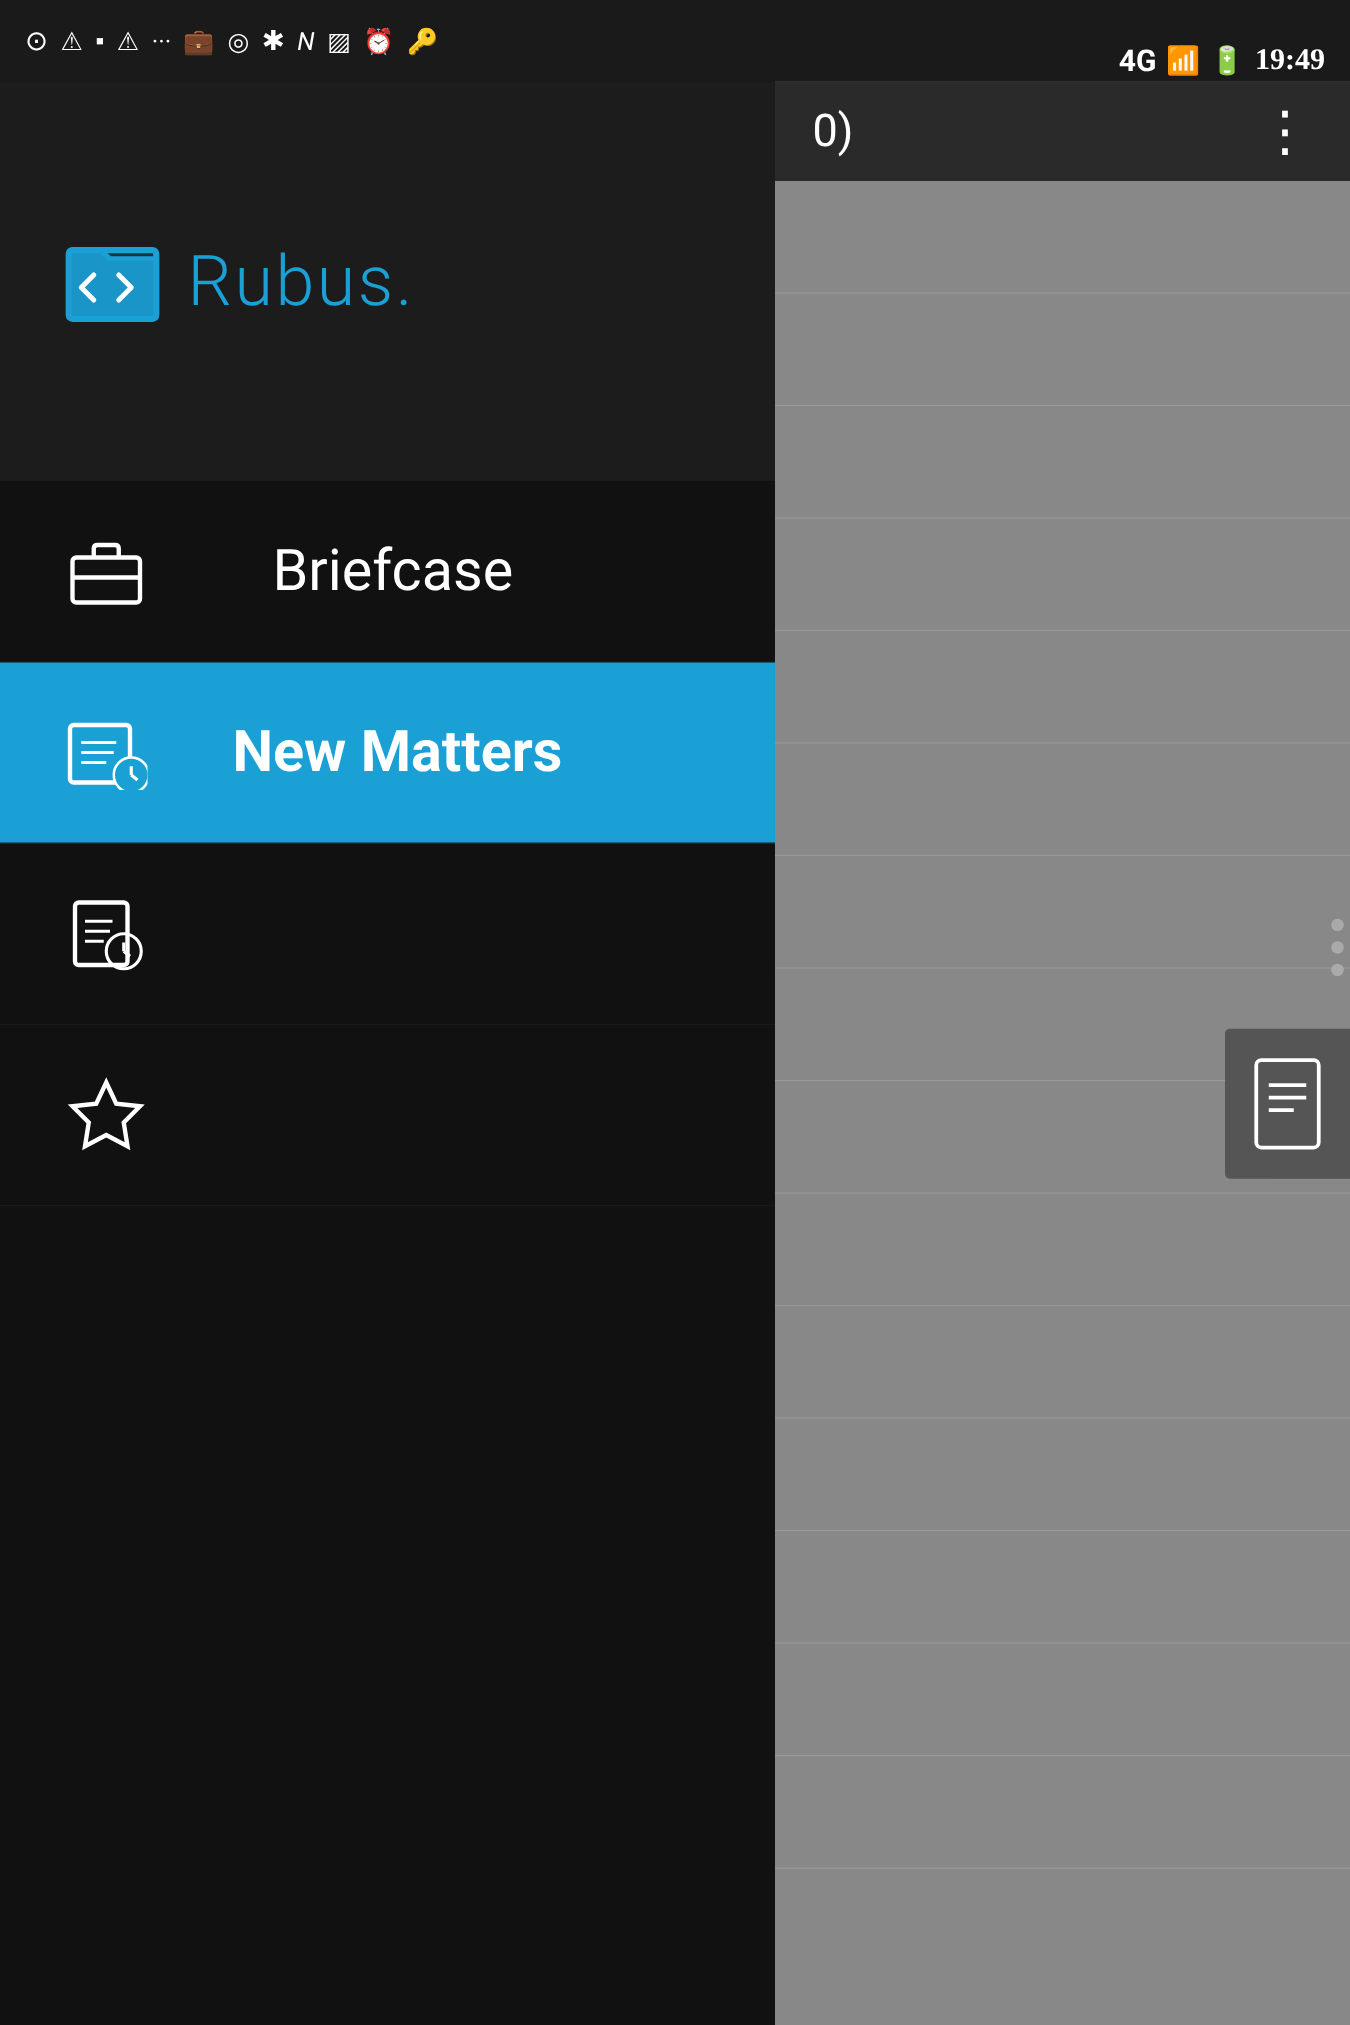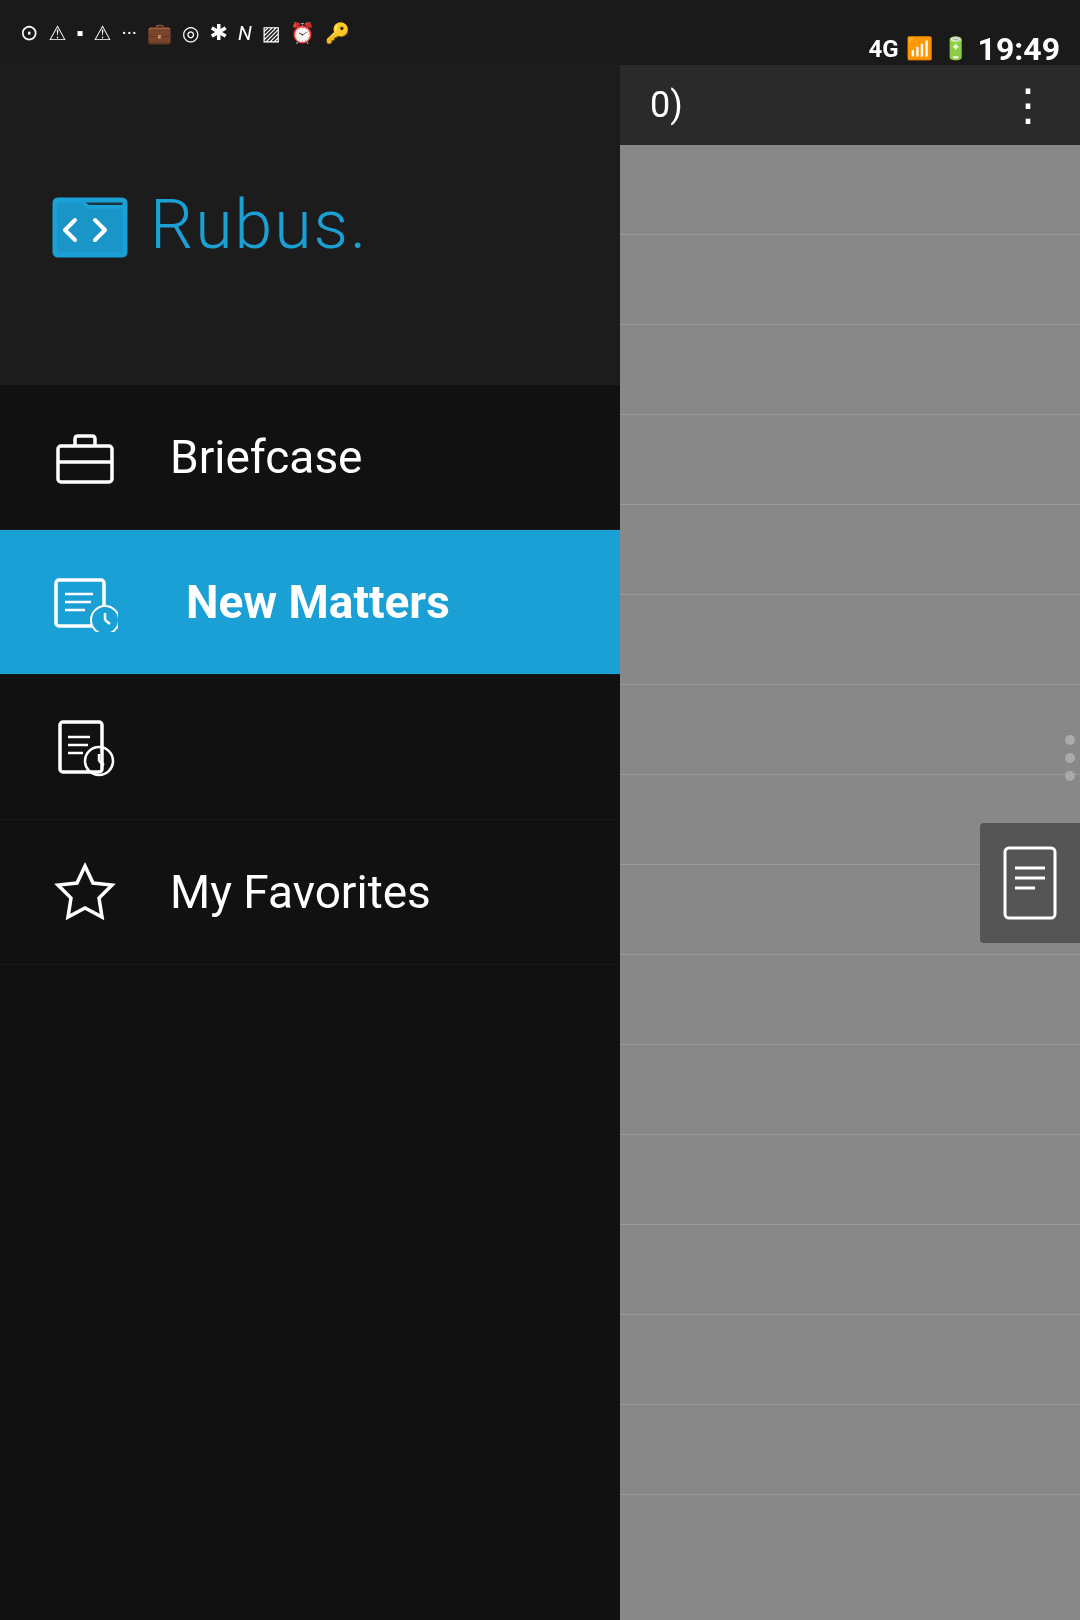--- a/index.html
+++ b/index.html
@@ -136,21 +136,21 @@
       align-items: center;
       gap: 20px;
     }
     .logo-icon {
       width: 80px;
       height: 80px;
       position: relative;
     }
     .logo-text {
       color: #1ba0d6;
-      font-size: 68px;
+      font-size: 56px;
       font-weight: 300;
       letter-spacing: 2px;
     }
 
     
     .nav-list {
       flex: 1;
       display: flex;
       flex-direction: column;
     }
@@ -161,20 +161,21 @@
       height: 145px;
       cursor: pointer;
       border-bottom: 1px solid #1a1a1a;
     }
     .nav-item.active {
       background: #1ba0d6;
       gap: 16px;
     }
     .nav-item:not(.active) {
       background: #111;
+      gap: 48px;
     }
     .nav-item-icon {
       width: 70px;
       height: 70px;
       display: flex;
       align-items: center;
       justify-content: center;
       margin-right: 50px;
       flex-shrink: 0;
     }
@@ -209,21 +210,21 @@
     <span class="status-icon" style="font-size:22px;">✱</span>
     <span class="status-icon" style="font-size:20px; font-style:italic;">N</span>
     <span class="status-icon" style="font-size:20px;">▨</span>
     <span class="status-icon" style="font-size:20px;">⏰</span>
     <span class="status-icon" style="font-size:20px;">🔑</span>
   </div>
   <div class="status-bar-right">
     <span style="font-size:24px; font-weight:bold;">4G</span>
     <span style="font-size:22px;">📶</span>
     <span style="font-size:22px;">🔋</span>
-    <span style="font-size:32px; font-weight:bold;">19:49</span>
+    <span style="font-size:24px; font-weight:bold;font-family:Liberation Serif, serif;">19:49</span>
   </div>
 </div>
 
 <div class="main-container">
 
   <div class="right-panel">
     <div class="right-panel-header">
       <span style="color:#fff; font-size:36px;">0)</span>
       <span style="color:#fff; font-size:44px; cursor:pointer;">⋮</span>
     </div>
@@ -329,20 +330,19 @@
         </div>
       </div>
 
       <div class="nav-item">
         <div class="nav-item-icon">
           <svg width="65" height="62" viewBox="0 0 65 62" stroke="#fff" stroke-width="3.5" fill="none">
 
             <polygon points="32,5 40,22 59,24 46,37 49,56 32,47 15,56 18,37 5,24 24,22" stroke="#fff" stroke-width="3.5" fill="none"></polygon>
           </svg>
         </div>
-        <span class="nav-item-label">My Favorites</span>
       </div>
 
 
     </nav>
 
   </div>
 </div>
 
 </body></html>

